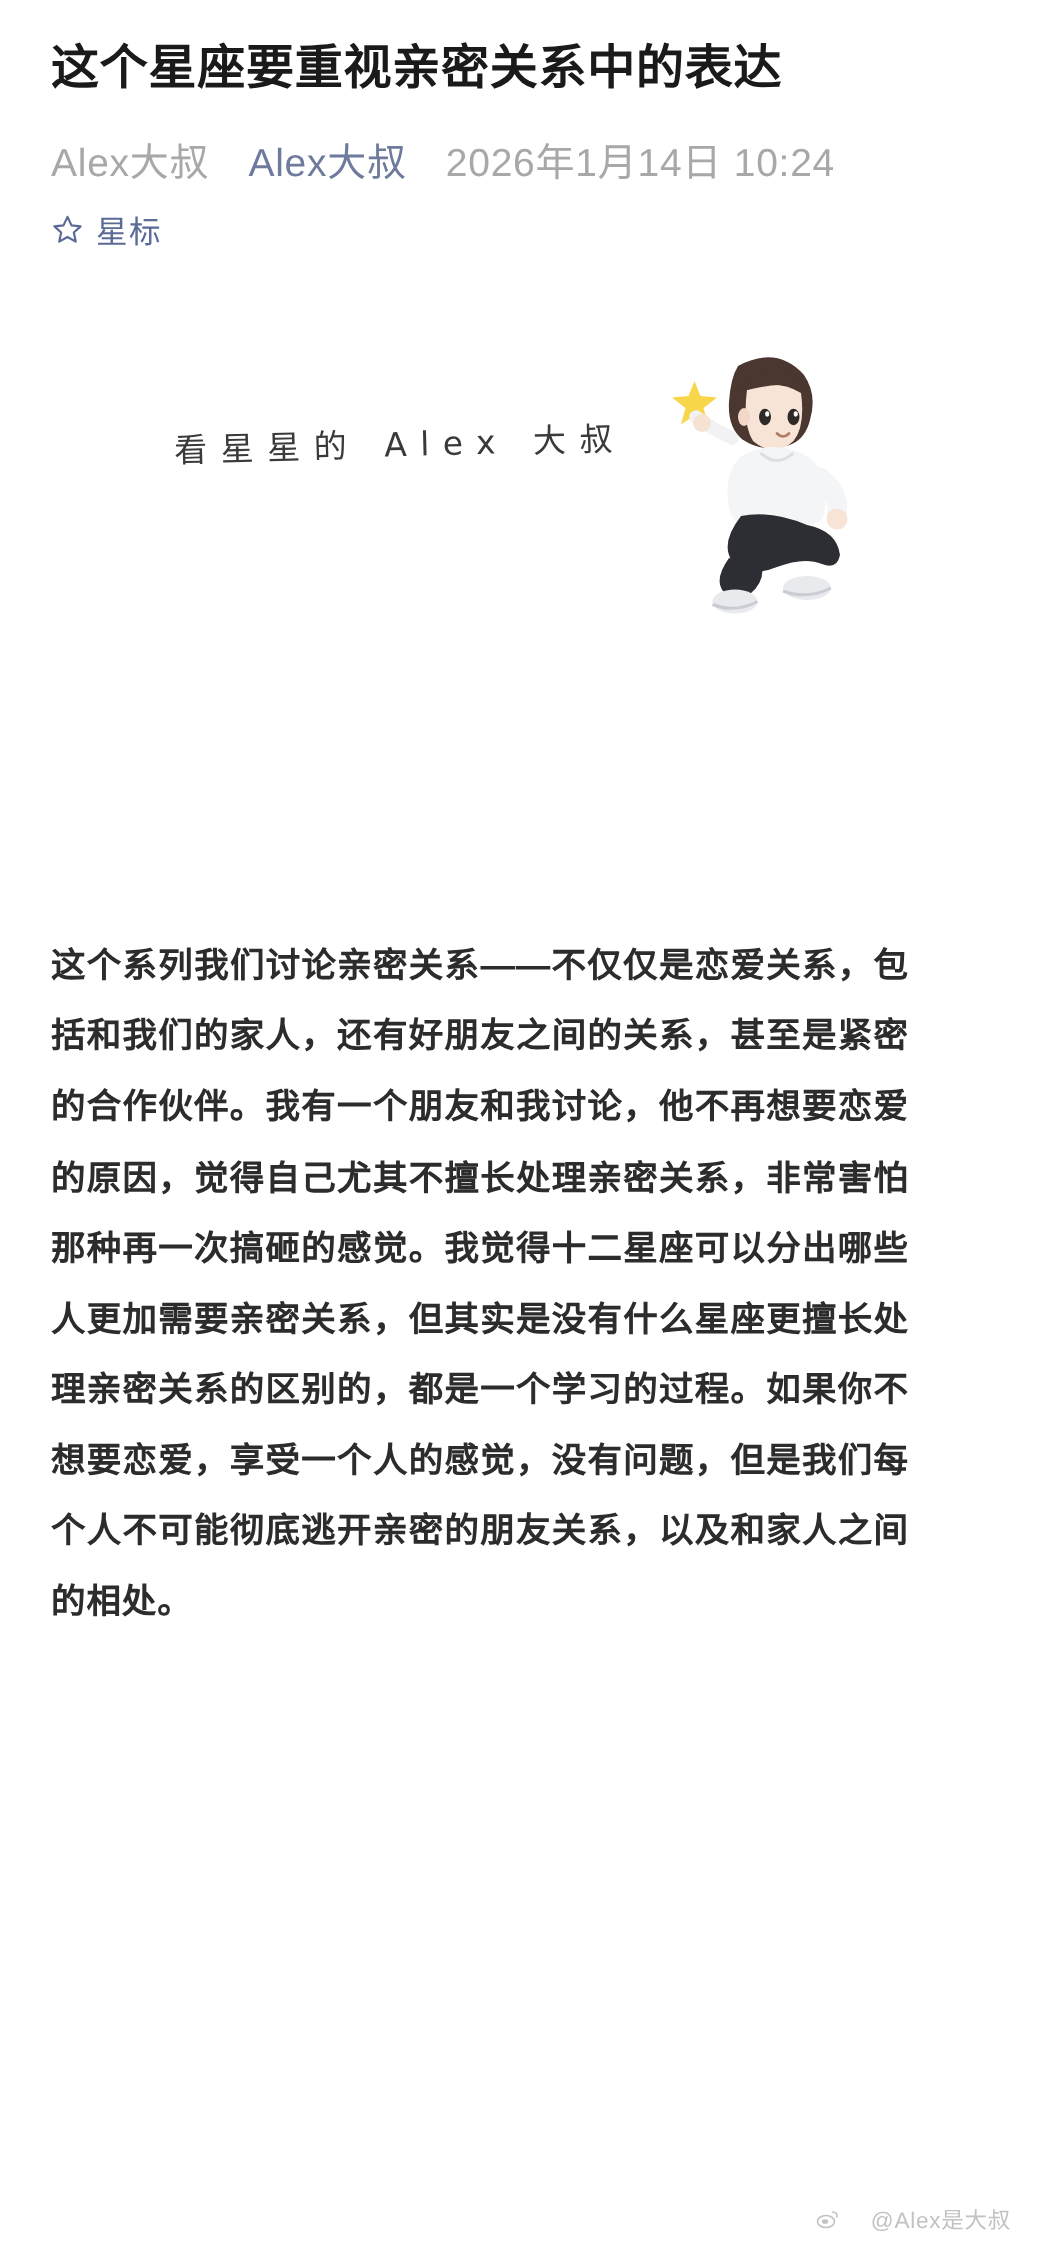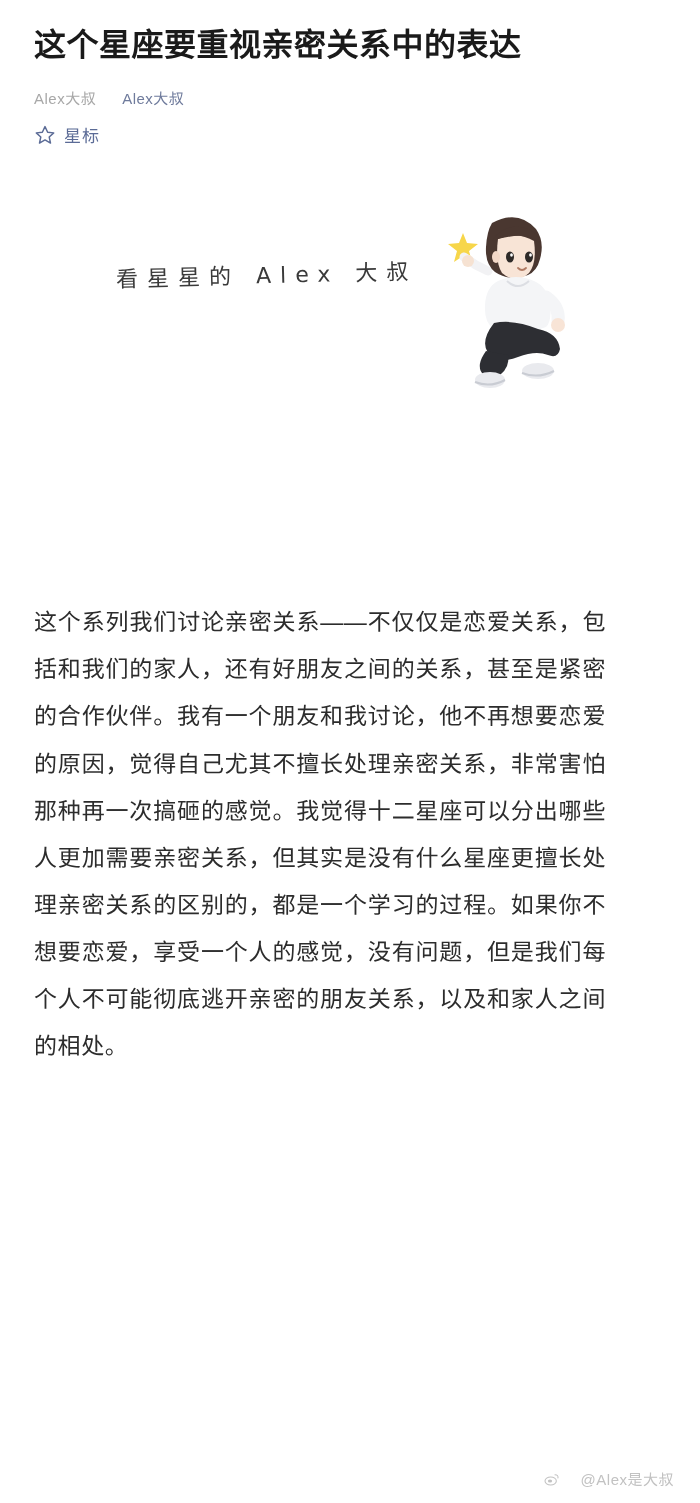--- a/index.html
+++ b/index.html
@@ -27,41 +27,41 @@
     color: #1a1a1a;
     letter-spacing: 0.5px;
     margin: 24px 0 0 0;
     padding: 0;
   }
   .meta {
     margin-top: 20px;
     display: flex;
     align-items: center;
     flex-wrap: wrap;
-    font-size: 15px;
+    font-size: 26px;
     color: #9b9b9b;
     letter-spacing: 0.5px;
   }
   .meta .author {
     color: #a8a8a8;
     margin-right: 26px;
   }
   .meta .account {
     color: #6f7b9c;
     margin-right: 26px;
   }
   .meta .date {
     color: #a8a8a8;
   }
   .star-row {
     margin-top: 14px;
     display: flex;
     align-items: center;
     color: #5b6b96;
-    font-size: 17px;
+    font-size: 21px;
     letter-spacing: 1px;
   }
   .star-icon {
     width: 22px;
     height: 22px;
     margin-right: 8px;
     display: inline-block;
     line-height: 1;
   }
   .star-icon svg { display: block; }
@@ -97,20 +97,21 @@
     height: 200px;
   }
 
   .body-text {
     margin-top: 64px;
     font-size: 23px;
     line-height: 2.05;
     color: #2c2c2c;
     letter-spacing: 0.6px;
     text-align: justify;
+    font-weight: bold;
   }
   .body-text p {
     margin: 0 0 46px 0;
   }
   .body-text p:last-child { margin-bottom: 0; }
 
   .watermark {
     position: absolute;
     right: 26px;
     bottom: 14px;
@@ -130,20 +131,21 @@
 </head>
 <body>
 
 <div class="article">
 
   <h1 class="title">这个星座要重视亲密关系中的表达</h1>
 
   <div class="meta">
     <span class="author">Alex大叔</span>
     <span class="account">Alex大叔</span>
+    <span class="date">2026年1月14日 10:24</span>
   </div>
 
   <div class="star-row">
     <span class="star-icon">
       <svg viewBox="0 0 24 24" width="22" height="22" fill="none" stroke="#5b6b96" stroke-width="1.6" stroke-linejoin="round">
         <polygon points="12,2.8 14.9,9 21.5,9.7 16.6,14.2 18,20.8 12,17.4 6,20.8 7.4,14.2 2.5,9.7 9.1,9"></polygon>
       </svg>
     </span>
     <span class="star-label">星标</span>
   </div>

